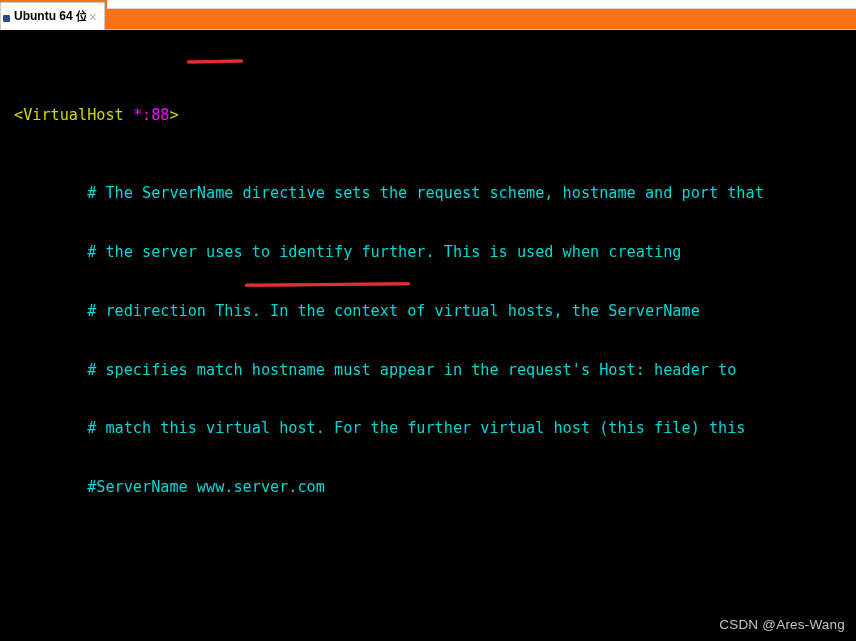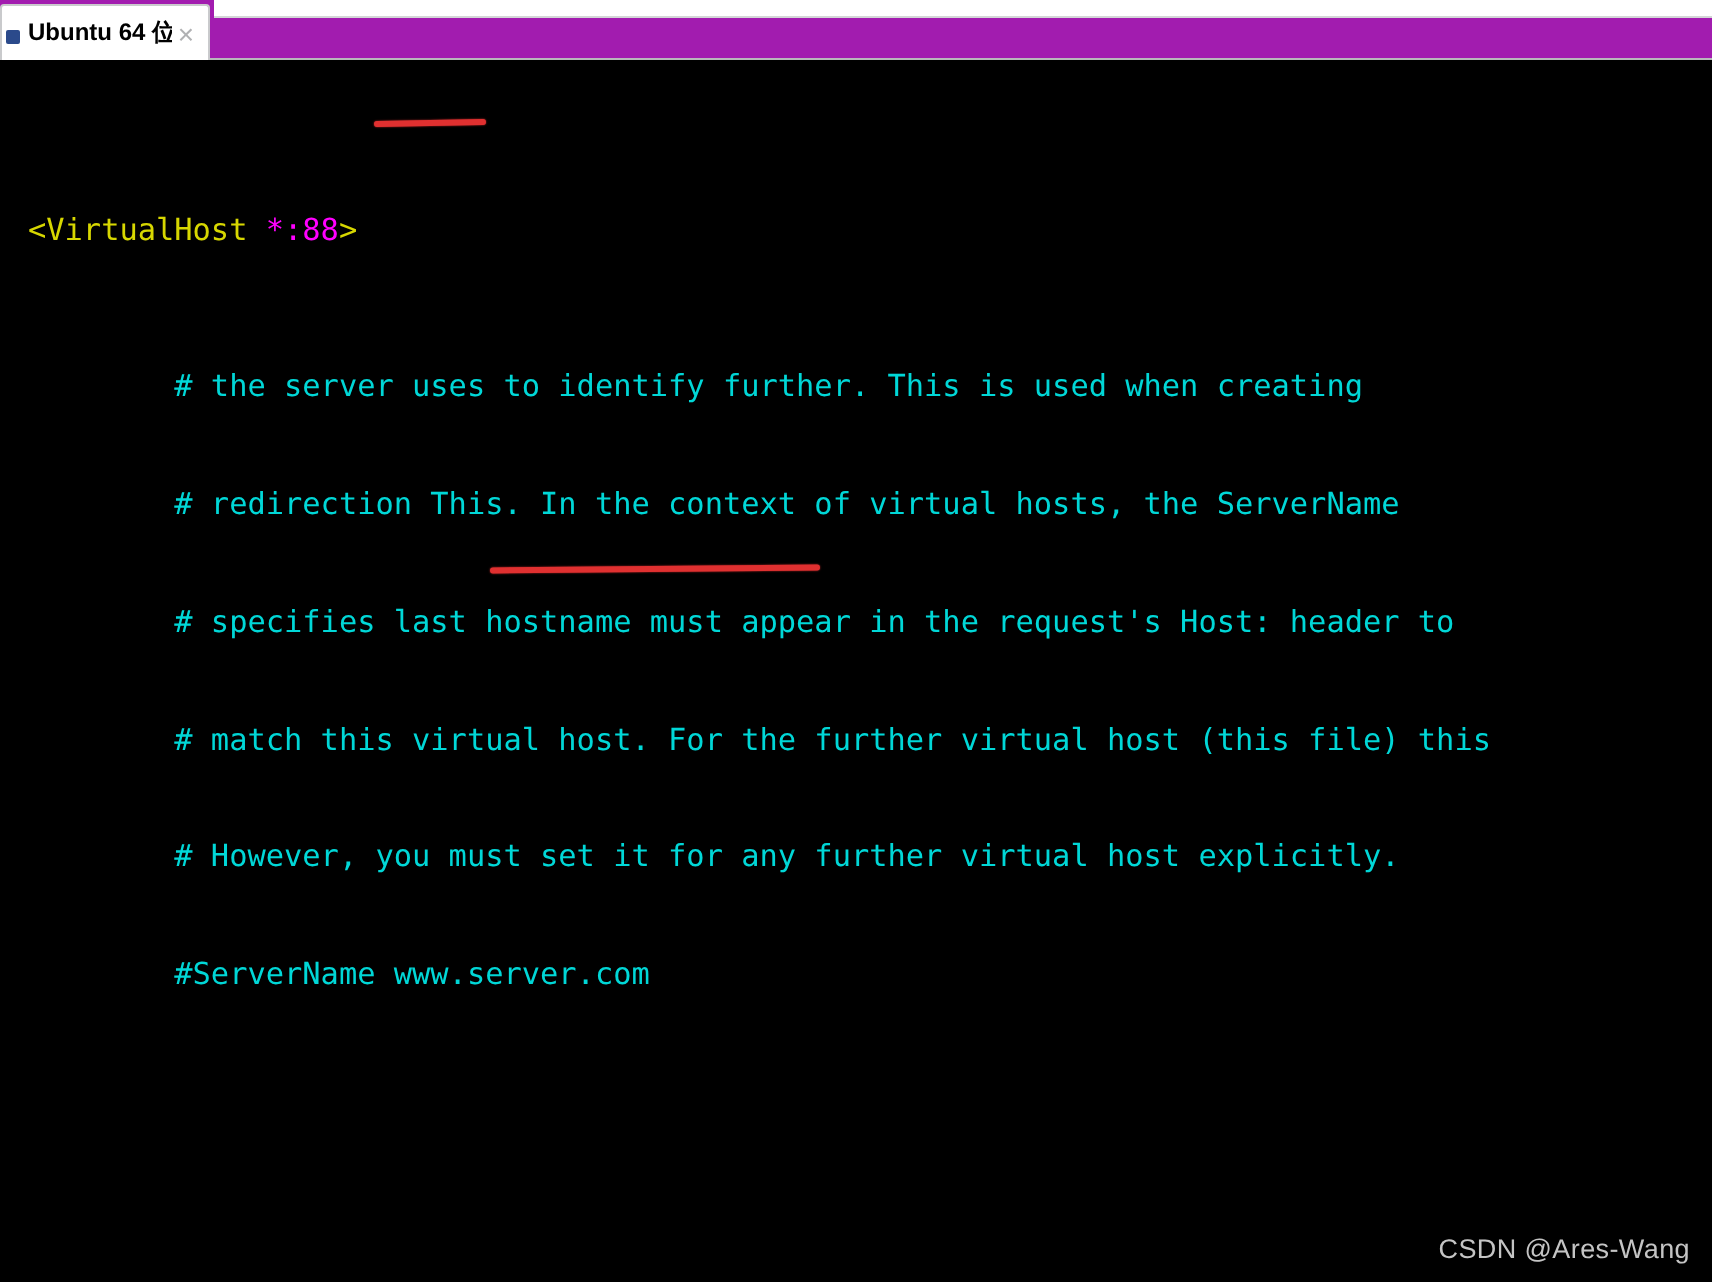--- a/index.html
+++ b/index.html
@@ -20,21 +20,21 @@
     width: 856px;
     height: 641px;
     background: #000000;
   }
 
   #chrome {
     position: absolute;
     left: 0; top: 0;
     width: 856px;
     height: 30px;
-    background: #a21caf;
+    background: #f97316;
     border-bottom: 1px solid #b8b9bb;
   }
 
   
   #chrome-upper {
     position: absolute;
     left: 107px; top: 0;
     width: 749px;
     height: 9px;
     background: #ffffff;
@@ -181,25 +181,25 @@
         <span id="tab-close">×</span>
       </div>
     </div>
   </div>
 
   <div id="terminal">
     <div id="code">
 
       <span class="ln"><span class="c-tag">&lt;VirtualHost </span><span class="c-magenta">*:88</span><span class="c-tag">&gt;</span></span>
 
+      <span class="ln c-comment">        # The ServerName directive sets the request scheme, hostname and port that</span>
       <span class="ln c-comment">        # the server uses to identify further. This is used when creating</span>
       <span class="ln c-comment">        # redirection This. In the context of virtual hosts, the ServerName</span>
-      <span class="ln c-comment">        # specifies last hostname must appear in the request's Host: header to</span>
+      <span class="ln c-comment">        # specifies match hostname must appear in the request's Host: header to</span>
       <span class="ln c-comment">        # match this virtual host. For the further virtual host (this file) this</span>
-      <span class="ln c-comment">        # However, you must set it for any further virtual host explicitly.</span>
       <span class="ln c-comment">        #ServerName www.server.com</span>
       <span class="ln"></span>
 
       
 
       
 
       
       
       

